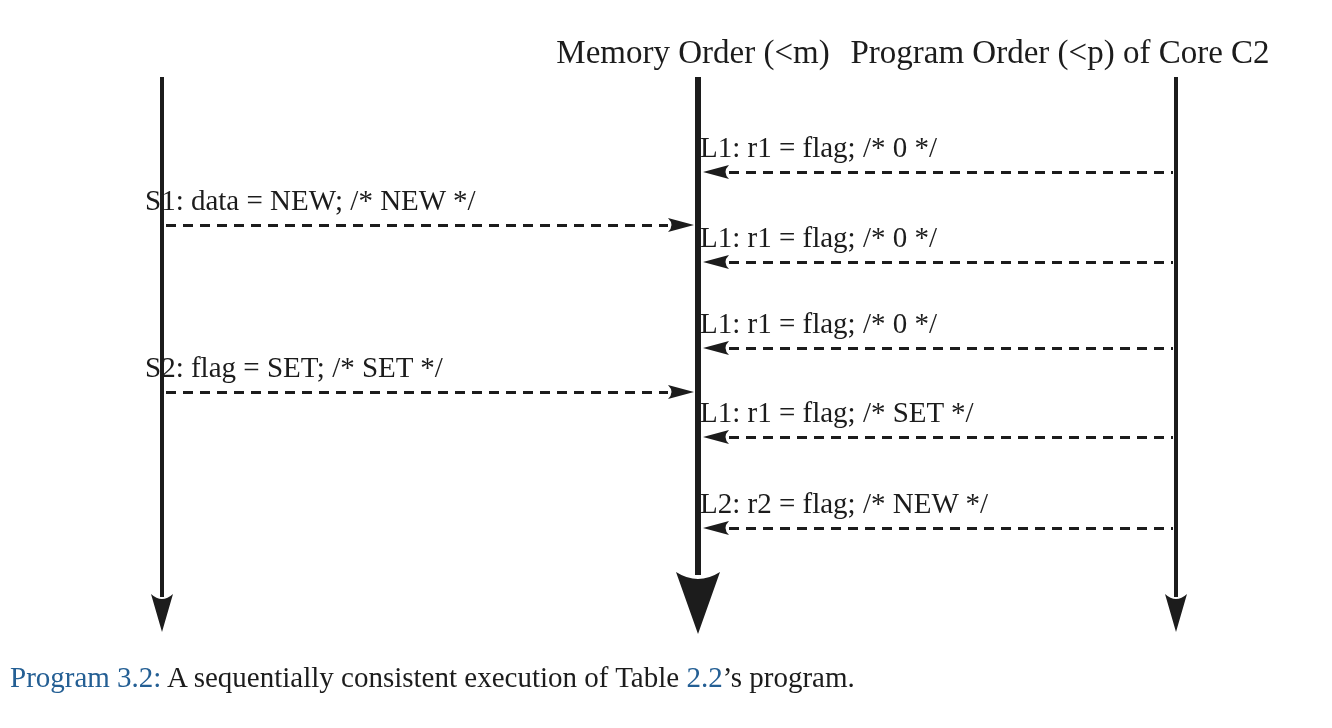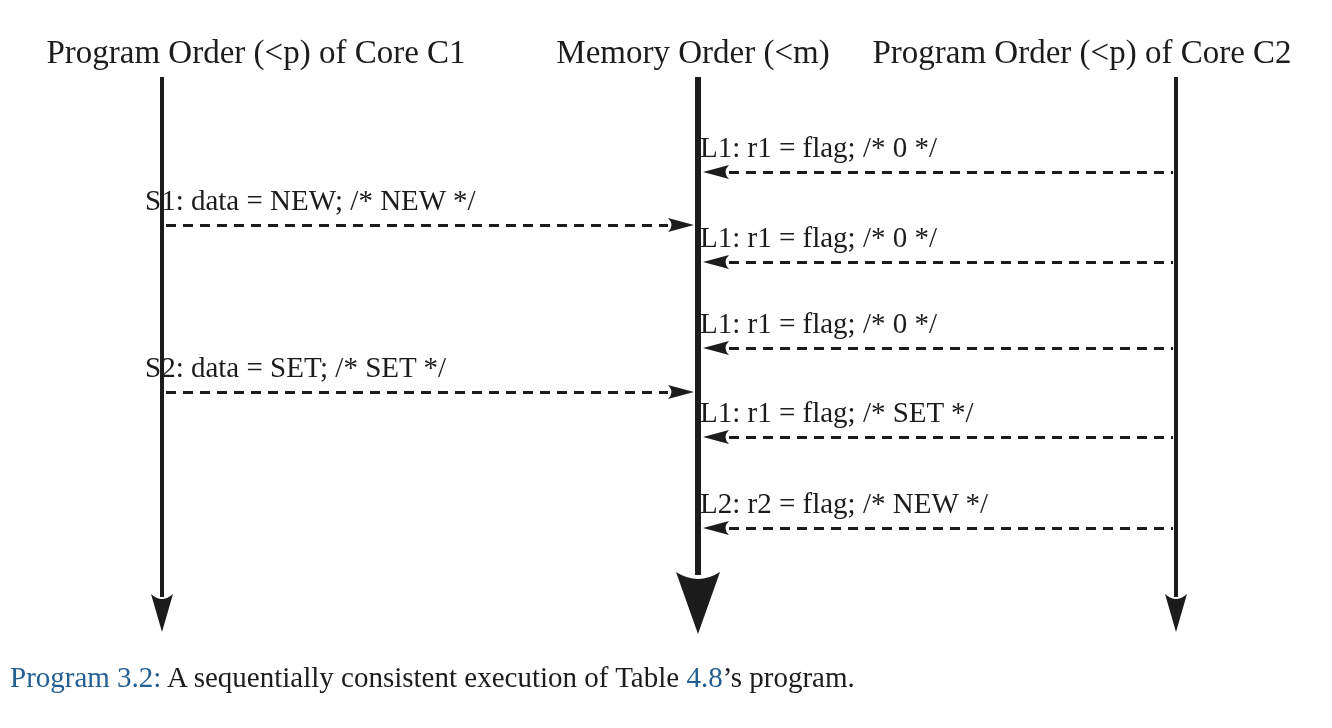--- a/index.html
+++ b/index.html
@@ -20,21 +20,21 @@
     top: 31px;
     width: 460px;
     text-align: center;
     font-size: 33px;
     line-height: 42px;
     white-space: nowrap;
     color: #1c1c1c;
   }
   .hdr-c1  { left: 26px;  }
   .hdr-mem { left: 463px; }
-  .hdr-c2  { left: 852px; }
+  .hdr-c2  { left: 830px; }
 
   
   .vline {
     position: absolute;
     top: 77px;
     background: #1c1c1c;
   }
   .vline-c1  { left: 160px;  width: 4px; height: 520px; }
   .vline-mem { left: 695px;  width: 6px; height: 498px; }
   .vline-c2  { left: 1174px; width: 4px; height: 520px; }
@@ -81,21 +81,20 @@
     color: #1c1c1c;
   }
   .caption .blue { color: #245f94; }
   .caption a.blue { text-decoration: none; cursor: pointer; }
 </style>
 </head>
 <body>
 
 <div class="stage">
 
-  <div class="lane-header hdr-c1">Program Order (&lt;p) of Core C1</div>
   <div class="lane-header hdr-mem">Memory Order (&lt;m)</div>
   <div class="lane-header hdr-c2">Program Order (&lt;p) of Core C2</div>
 
   <div class="vline vline-c1"></div>
   <svg class="vhead vhead-c1" width="22" height="38" viewBox="0 0 22 38">
       <path d="M11 38 L0 0 Q11 10 22 0 Z" fill="#1c1c1c"></path>
     </svg>
 
   <div class="vline vline-mem"></div>
   <svg class="vhead vhead-mem" width="44" height="62" viewBox="0 0 44 62">
@@ -132,21 +131,21 @@
   </div>
 
   <div class="op-label side-right" style="top:306px">L1: r1 = flag; /* 0 */</div>
   <div class="arrow side-right" style="top:340px">
     <svg width="26" height="16" viewBox="0 0 26 16">
         <path d="M26 1 L0 8 L26 15 Q19 8 26 1 Z" fill="#1c1c1c"></path>
       </svg>
     <div class="dash"></div>
   </div>
 
-  <div class="op-label side-left" style="top:350px">S2: data = SET; /* SET */</div>
+  <div class="op-label side-left" style="top:350px">S2: flag = SET; /* SET */</div>
   <div class="arrow side-left" style="top:384px">
     <div class="dash"></div>
     <svg width="26" height="16" viewBox="0 0 26 16">
         <path d="M0 1 L26 8 L0 15 Q7 8 0 1 Z" fill="#1c1c1c"></path>
       </svg>
   </div>
 
   <div class="op-label side-right" style="top:395px">L1: r1 = flag; /* SET */</div>
   <div class="arrow side-right" style="top:429px">
     <svg width="26" height="16" viewBox="0 0 26 16">
@@ -156,15 +155,15 @@
   </div>
 
   <div class="op-label side-right" style="top:486px">L2: r2 = flag; /* NEW */</div>
   <div class="arrow side-right" style="top:520px">
     <svg width="26" height="16" viewBox="0 0 26 16">
         <path d="M26 1 L0 8 L26 15 Q19 8 26 1 Z" fill="#1c1c1c"></path>
       </svg>
     <div class="dash"></div>
   </div>
 
-  <div class="caption"><span class="blue">Program 3.2:</span><span> A sequentially consistent execution of Table </span><a class="blue">4.8</a><span>’s program.</span></div>
+  <div class="caption"><span class="blue">Program 3.2:</span><span> A sequentially consistent execution of Table </span><a class="blue">2.2</a><span>’s program.</span></div>
 
 </div>
 
 </body></html>

